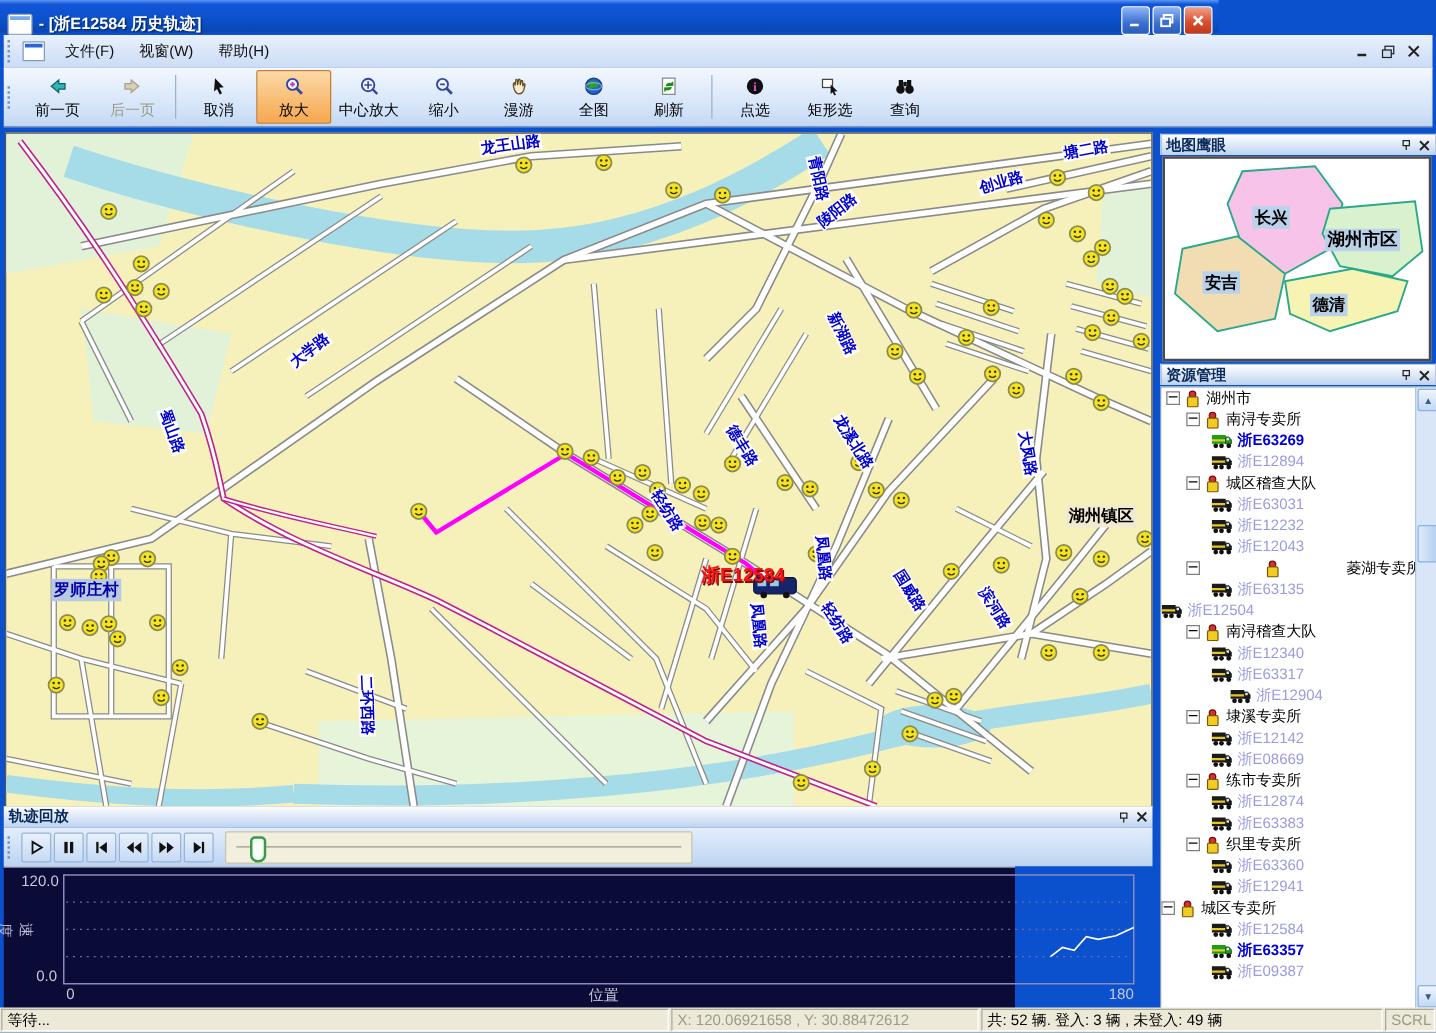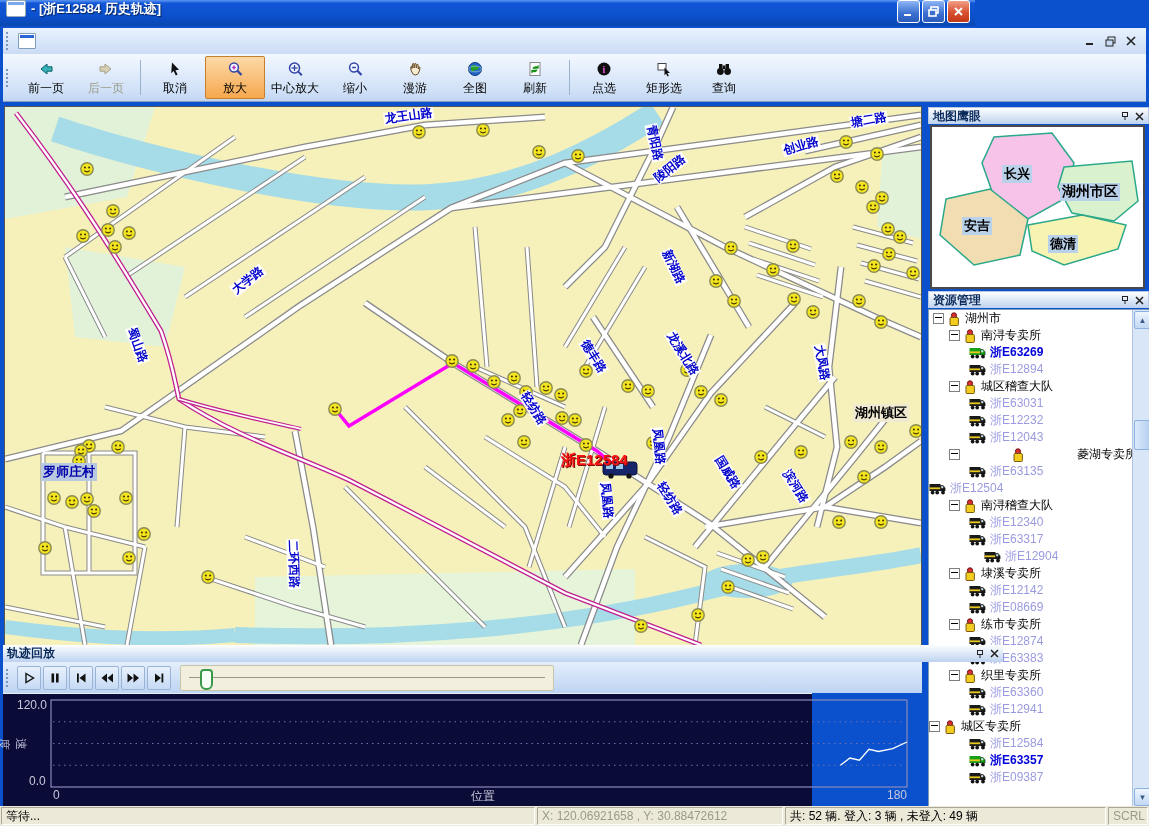--- a/index.html
+++ b/index.html
@@ -4,21 +4,21 @@
 <style>
   html,body{margin:0;padding:0;}
   body{width:1149px;height:826px;position:relative;overflow:hidden;
        font-family:"Liberation Sans","DejaVu Sans",sans-serif;font-size:12px;
        background:#0b50cc;}
   .win{position:absolute;left:0;top:0;width:1149px;height:826px;}
 
   
   .titlebar{position:absolute;left:0;top:0;width:975px;height:28px;
     background:linear-gradient(180deg,#5a96f2 0%,#1256d8 12%,#0b50cc 55%,#0a47b4 90%,#1256d8 100%);
-    display:flex;align-items:flex-start;color:#fff;}
+    display:flex;align-items:flex-end;color:#fff;}
   .titlebar .appicon{width:18px;height:15px;margin:0 5px 0 6px;background:#fff;border:1px solid #9ab;
     border-radius:2px;position:relative;}
   .titlebar .appicon:before{content:"";position:absolute;left:1px;top:1px;right:1px;height:3px;background:#7aa8e8;}
   .titlebar .title{font-size:13px;font-weight:bold;text-shadow:1px 1px 1px #04245c;flex:1;}
   .tb-btns{display:flex;gap:2px;margin-right:5px;}
   .tb-btn{width:21px;height:21px;border-radius:3px;border:1px solid #fff;
     background:linear-gradient(180deg,#8fb6f5,#3a6fd0 60%,#2b5cba);display:flex;align-items:center;justify-content:center;}
   .tb-btn.close{background:linear-gradient(180deg,#f0a088,#d85030 55%,#c03818);}
   .tb-btn svg{display:block;}
 
@@ -75,21 +75,21 @@
   .trow .lbl.veh-on{color:#0000d8;font-weight:bold;}
   .trow .lbl.veh-off{color:#9a9ae0;}
   .vscroll{position:absolute;right:0;top:0;width:17px;height:100%;background:#d8e6f8;border-left:1px solid #b0c4e0;}
   .varrow{position:absolute;left:1px;width:15px;height:16px;background:linear-gradient(180deg,#eef5ff,#c2d8f4);
     border:1px solid #8cb0e0;border-radius:2px;display:flex;align-items:center;justify-content:center;
     color:#3a5a8a;font-size:8px;}
   .vthumb{position:absolute;left:1px;width:15px;background:linear-gradient(90deg,#dceafc,#b4cef0);
     border:1px solid #8cb0e0;border-radius:2px;}
 
   
-  .pb-title{position:absolute;left:3px;top:645px;width:1000px;height:17px;
+  .pb-title{position:absolute;left:3px;top:645px;width:919px;height:17px;
     background:linear-gradient(180deg,#fdfeff,#bed3f0);display:flex;align-items:center;
     color:#0a2a5a;font-weight:bold;padding:0 4px;box-sizing:border-box;}
   .pb-bar{position:absolute;left:3px;top:662px;width:919px;height:31px;
     background:linear-gradient(180deg,#e4eefc,#bdd4f2);display:flex;align-items:center;}
   .pbtn{width:22px;height:22px;margin:0 1px;display:flex;align-items:center;justify-content:center;
     background:linear-gradient(180deg,#e8f1fd,#c6daf4);border:1px solid #9ab4d8;border-radius:2px;}
   .slider-strip{position:relative;margin-left:8px;width:372px;height:24px;background:#f2efdf;
     border:1px solid #c8c4a8;border-radius:2px;}
   .slider-track{position:absolute;left:8px;right:8px;top:11px;height:1px;background:#9a968a;}
   .slider-thumb{position:absolute;left:22px;top:3px;width:9px;height:17px;background:#f8fff8;
@@ -133,20 +133,25 @@
           <svg width="11" height="11">
             <path d="M2 2 L9 9 M9 2 L2 9" stroke="#fff" stroke-width="2"></path>
           </svg>
         </div>
     </div>
   </div>
 
   <div class="menubar">
     <div class="grip"></div>
     <div class="mdiicon"></div>
+    <div id="menu-items" style="display:flex;">
+        <div class="menu-item">文件(F)</div>
+        <div class="menu-item">视窗(W)</div>
+        <div class="menu-item">帮助(H)</div>
+      </div>
     <div class="mdi-ctrls">
       <span>
           <svg width="10" height="10">
             <rect x="1" y="7" width="7" height="2" fill="#222"></rect>
           </svg>
         </span>
       <span>
           <svg width="11" height="11">
             <rect x="3" y="1" width="7" height="6" fill="none" stroke="#222"></rect>
             <rect x="1" y="4" width="7" height="6" fill="#cbdcf6" stroke="#222"></rect>

